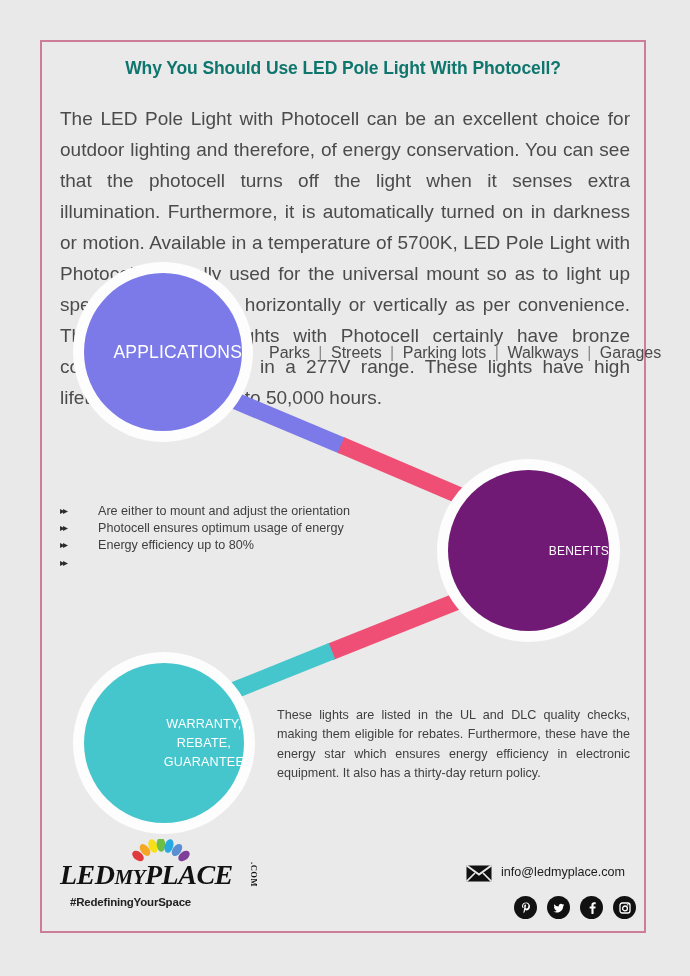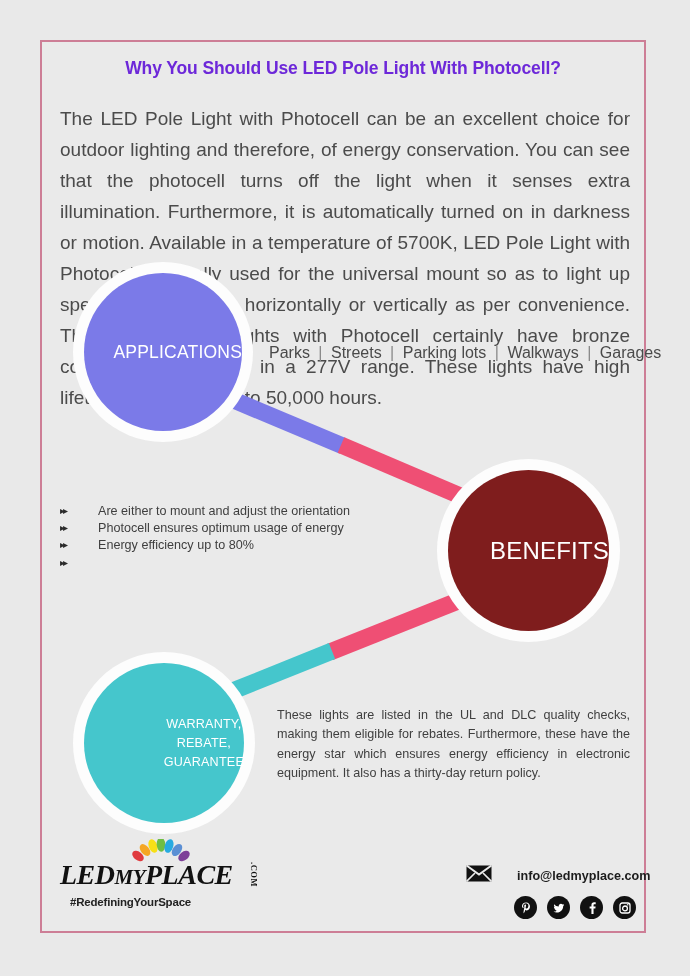--- a/index.html
+++ b/index.html
@@ -37,21 +37,21 @@
 
   
   .title {
     position: absolute;
     left: 40px;
     top: 58px;
     width: 606px;
     text-align: center;
     font-size: 17.5px;
     font-weight: bold;
-    color: #6d28d9;
+    color: #0f766e;
     letter-spacing: -0.1px;
   }
 
   .intro {
     position: absolute;
     left: 60px;
     top: 103px;
     width: 570px;
     font-size: 19px;
     line-height: 31px;
@@ -94,22 +94,22 @@
     left: 84px; top: 273px; width: 158px; height: 158px;
     background: #7b7ae8;
     font-size: 17.5px;
     letter-spacing: 0.2px;
   }
 
   
   #ring-benefits { left: 437px; top: 459px; width: 183px; height: 183px; }
   #node-benefits {
     left: 448px; top: 470px; width: 161px; height: 161px;
-    background: #7f1d1d;
-    font-size: 24px;
+    background: #701a75;
+    font-size: 12px;
     letter-spacing: 0.2px;
   }
 
   
   #ring-warranty { left: 73px; top: 652px; width: 182px; height: 182px; }
   #node-warranty {
     left: 84px; top: 663px; width: 160px; height: 160px;
     background: #45c6cc;
     font-size: 12.6px;
     line-height: 19px;
@@ -215,23 +215,22 @@
   }
 
   .contact-block {
     position: absolute;
     left: 466px;
     top: 865px;
     width: 175px;
   }
   .mail-row {
     display: flex;
-    align-items: center;
-    gap: 25px;
-    font-weight: bold;
+    align-items: flex-start;
+    gap: 9px;
   }
   .mail-text {
     font-size: 12.6px;
     color: #1c1c1c;
   }
   .social-row {
     display: flex;
     gap: 10px;
     margin-top: 10px;
     margin-left: 48px;

